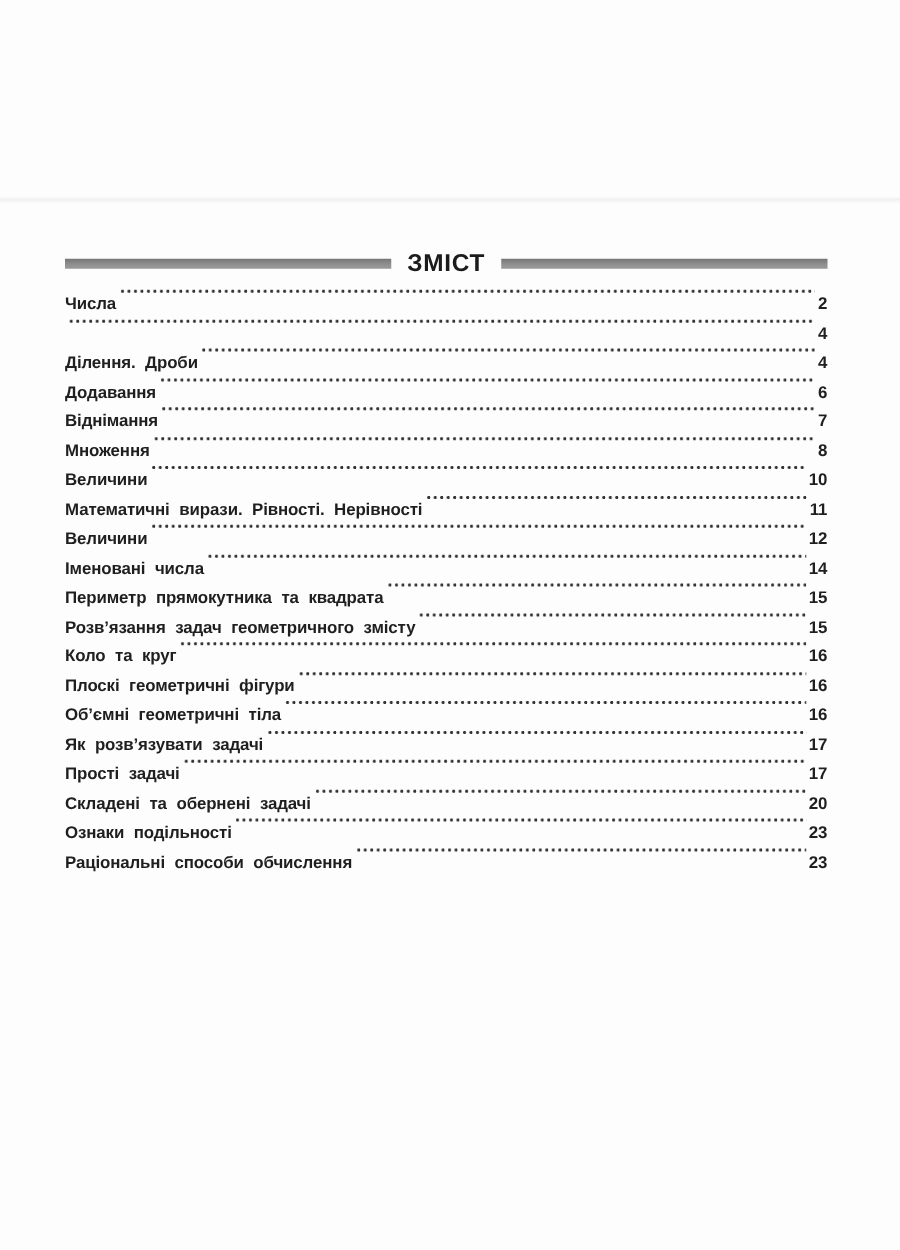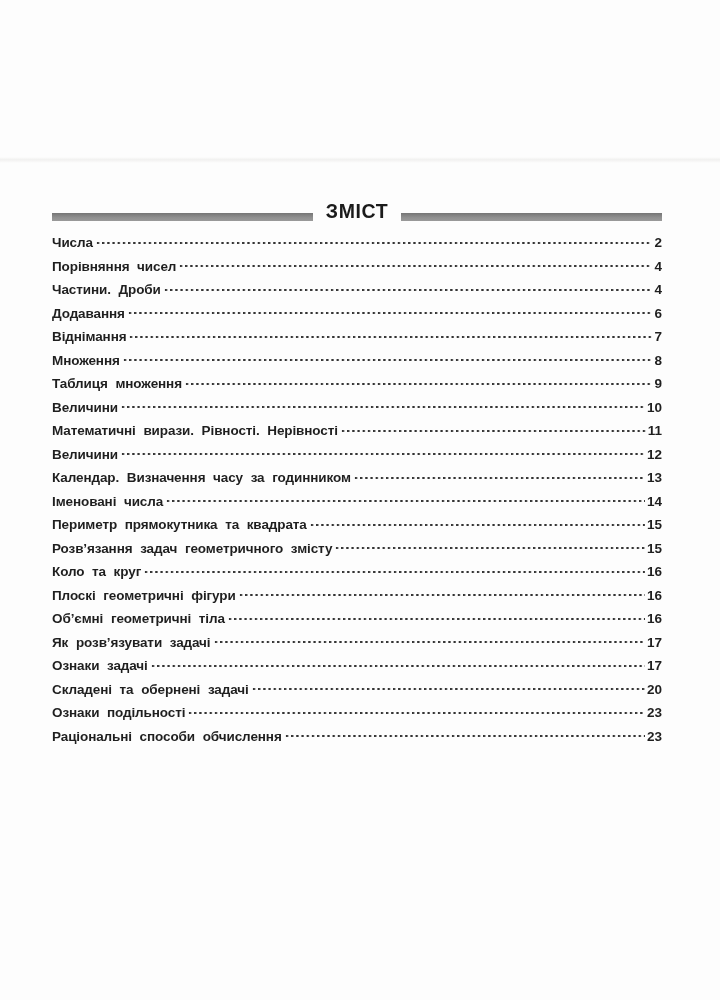--- a/index.html
+++ b/index.html
@@ -28,21 +28,21 @@
       rgba(140,134,126,0.10) 45%,
       rgba(0,0,0,0) 100%);
   }
 
   
   .toc-header{
     position:absolute;
     left:52px;right:58px;top:201px;
     height:20px;
     display:flex;
-    align-items:flex-end;
+    align-items:center;
     gap:13px;
   }
   .toc-header .bar{
     flex:1 1 0;
     height:8px;
     background:linear-gradient(180deg,#757575 0%,#8f8f8f 55%,#9a9a9a 100%);
   }
   .toc-header .title{
     font-size:19.5px;
     font-weight:bold;
@@ -52,21 +52,21 @@
     white-space:nowrap;
   }
 
   
   .toc-list{
     position:absolute;
     left:52px;right:58px;top:231px;
   }
   .toc-row{
     display:flex;
-    align-items:center;
+    align-items:flex-start;
     height:23.5px;
     line-height:23.5px;
     font-size:13.5px;
     font-weight:bold;
     white-space:nowrap;
   }
   .toc-label{
     word-spacing:4px;
     letter-spacing:-0.1px;
     color:var(--text-color);
@@ -101,27 +101,26 @@
 
   <div class="toc-list">
   <div class="toc-row">
     <span class="toc-label">Числа</span>
     <span class="toc-dots"></span>
     <span class="toc-page-num">2</span>
   </div>
 
 
   <div class="toc-row">
-    <span class="toc-label">Порівняння чисел</span>
     <span class="toc-dots"></span>
     <span class="toc-page-num">4</span>
   </div>
 
   <div class="toc-row">
-    <span class="toc-label">Частини. Дроби</span>
+    <span class="toc-label">Ділення. Дроби</span>
     <span class="toc-dots"></span>
     <span class="toc-page-num">4</span>
   </div>
 
   <div class="toc-row">
     <span class="toc-label">Додавання</span>
     <span class="toc-dots"></span>
     <span class="toc-page-num">6</span>
   </div>
 
@@ -130,49 +129,39 @@
     <span class="toc-dots"></span>
     <span class="toc-page-num">7</span>
   </div>
 
   <div class="toc-row">
     <span class="toc-label">Множення</span>
     <span class="toc-dots"></span>
     <span class="toc-page-num">8</span>
   </div>
 
-  <div class="toc-row">
-    <span class="toc-label">Таблиця множення</span>
-    <span class="toc-dots"></span>
-    <span class="toc-page-num">9</span>
-  </div>
 
   <div class="toc-row">
     <span class="toc-label">Величини</span>
     <span class="toc-dots"></span>
     <span class="toc-page-num">10</span>
   </div>
 
   <div class="toc-row">
     <span class="toc-label">Математичні вирази. Рівності. Нерівності</span>
     <span class="toc-dots"></span>
     <span class="toc-page-num">11</span>
   </div>
 
   <div class="toc-row">
     <span class="toc-label">Величини</span>
     <span class="toc-dots"></span>
     <span class="toc-page-num">12</span>
   </div>
 
-  <div class="toc-row">
-    <span class="toc-label">Календар. Визначення часу за годинником</span>
-    <span class="toc-dots"></span>
-    <span class="toc-page-num">13</span>
-  </div>
 
   <div class="toc-row">
     <span class="toc-label">Іменовані числа</span>
     <span class="toc-dots"></span>
     <span class="toc-page-num">14</span>
   </div>
 
   <div class="toc-row">
     <span class="toc-label">Периметр прямокутника та квадрата</span>
     <span class="toc-dots"></span>
@@ -203,21 +192,21 @@
     <span class="toc-page-num">16</span>
   </div>
 
   <div class="toc-row">
     <span class="toc-label">Як розв’язувати задачі</span>
     <span class="toc-dots"></span>
     <span class="toc-page-num">17</span>
   </div>
 
   <div class="toc-row">
-    <span class="toc-label">Ознаки задачі</span>
+    <span class="toc-label">Прості задачі</span>
     <span class="toc-dots"></span>
     <span class="toc-page-num">17</span>
   </div>
 
 
   <div class="toc-row">
     <span class="toc-label">Складені та обернені задачі</span>
     <span class="toc-dots"></span>
     <span class="toc-page-num">20</span>
   </div>

